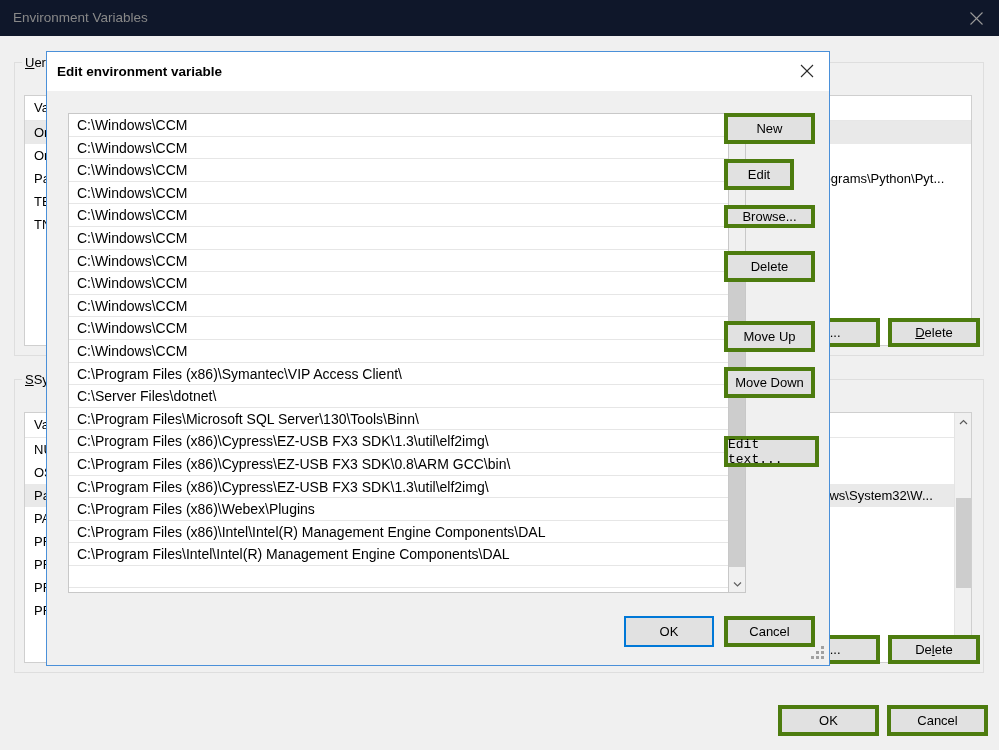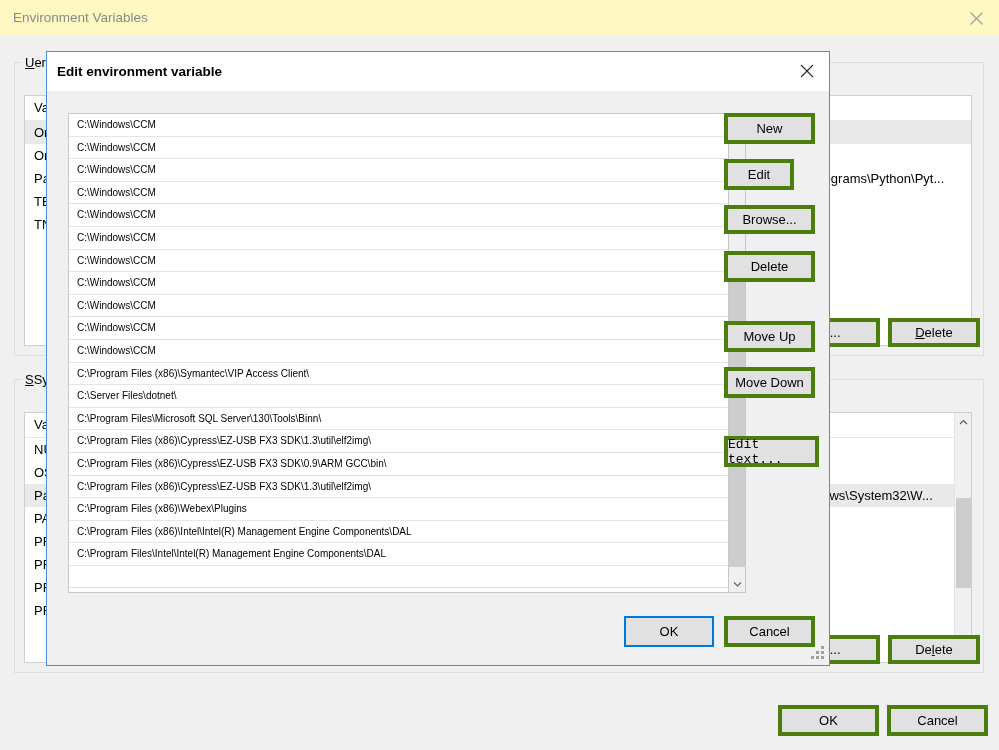--- a/index.html
+++ b/index.html
@@ -23,21 +23,21 @@
   #bg-window {
     position: absolute;
     left: 0; top: 0;
     width: 999px; height: 750px;
     background: #f0f0f0;
   }
   #bg-titlebar {
     position: absolute;
     left: 0; top: 0;
     width: 999px; height: 36px;
-    background: #fef9c3;
+    background: #0f172a;
   }
   #bg-title-text {
     position: absolute;
     left: 13px; top: 10px;
     font-size: 13.5px;
     color: #888888;
   }
   #bg-close {
     position: absolute;
     right: 0; top: 0;
@@ -184,21 +184,21 @@
     background: #ffffff;
     border: 1px solid #c8c8c8;
     box-sizing: border-box;
     overflow: hidden;
   }
   .ml-row {
     height: 22.6px;
     line-height: 22.6px;
     border-bottom: 1px solid #e6e6e6;
     padding-left: 8px;
-    font-size: 10px;
+    font-size: 14px;
     white-space: nowrap;
     overflow: hidden;
     box-sizing: border-box;
     background: #ffffff;
   }
   #modal-scroll {
     position: absolute;
     left: 682px; top: 61px;
     width: 17px; height: 480px;
     background: #f0f0f0;
@@ -377,21 +377,21 @@
     <div class="ml-row">C:\Windows\CCM</div>
     <div class="ml-row">C:\Windows\CCM</div>
     <div class="ml-row">C:\Windows\CCM</div>
     <div class="ml-row">C:\Windows\CCM</div>
     <div class="ml-row">C:\Windows\CCM</div>
     <div class="ml-row">C:\Windows\CCM</div>
     <div class="ml-row">C:\Program Files (x86)\Symantec\VIP Access Client\</div>
     <div class="ml-row">C:\Server Files\dotnet\</div>
     <div class="ml-row">C:\Program Files\Microsoft SQL Server\130\Tools\Binn\</div>
     <div class="ml-row">C:\Program Files (x86)\Cypress\EZ-USB FX3 SDK\1.3\util\elf2img\</div>
-    <div class="ml-row">C:\Program Files (x86)\Cypress\EZ-USB FX3 SDK\0.9\ARM GCC\bin\</div>
+    <div class="ml-row">C:\Program Files (x86)\Cypress\EZ-USB FX3 SDK\0.8\ARM GCC\bin\</div>
     <div class="ml-row">C:\Program Files (x86)\Cypress\EZ-USB FX3 SDK\1.3\util\elf2img\</div>
     <div class="ml-row">C:\Program Files (x86)\Webex\Plugins</div>
     <div class="ml-row">C:\Program Files (x86)\Intel\Intel(R) Management Engine Components\DAL</div>
     <div class="ml-row">C:\Program Files\Intel\Intel(R) Management Engine Components\DAL</div>
     <div class="ml-row"></div>
   </div>
 
   <div id="modal-scroll">
     <div class="arrow up">
       <svg class="chev" width="9" height="6" viewBox="0 0 9 6">
@@ -405,21 +405,21 @@
         </svg>
     </div>
   </div>
 
   <div class="btn" style="left:677px; top:61px; width:91px; height:31px;">
     <span>New</span>
   </div>
   <div class="btn" style="left:677px; top:107px; width:70px; height:31px;">
     <span>Edit</span>
   </div>
-  <div class="btn" style="left:677px; top:153px; width:91px; height:29px;">
+  <div class="btn" style="left:677px; top:153px; width:91px; height:23px;">
     <span>Browse...</span>
   </div>
   <div class="btn" style="left:677px; top:199px; width:91px; height:31px;">
     <span>Delete</span>
   </div>
   <div class="btn" style="left:677px; top:269px; width:91px; height:31px;">
     <span>Move Up</span>
   </div>
   <div class="btn" style="left:677px; top:315px; width:91px; height:31px;">
     <span>Move Down</span>

